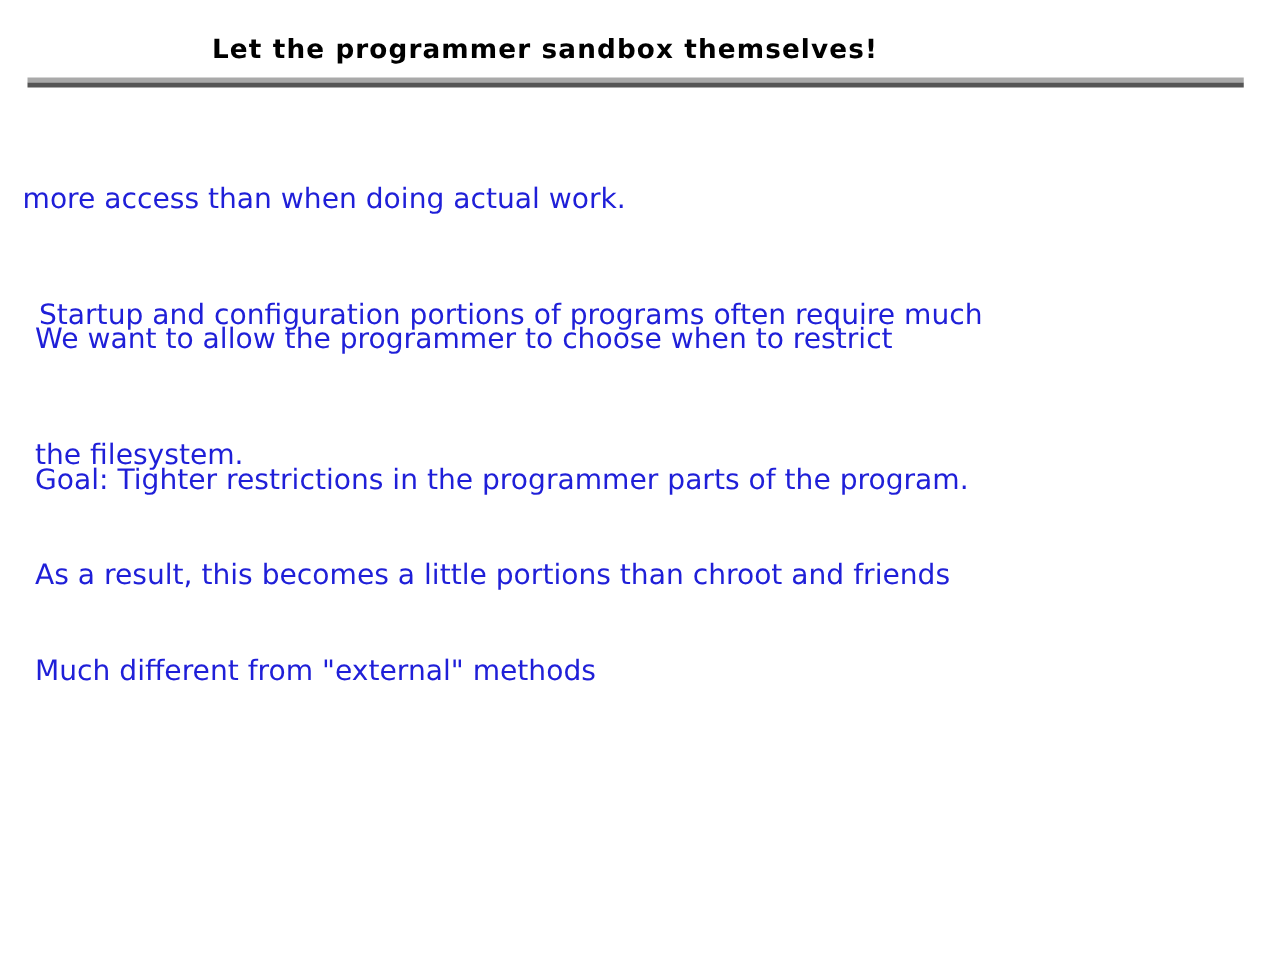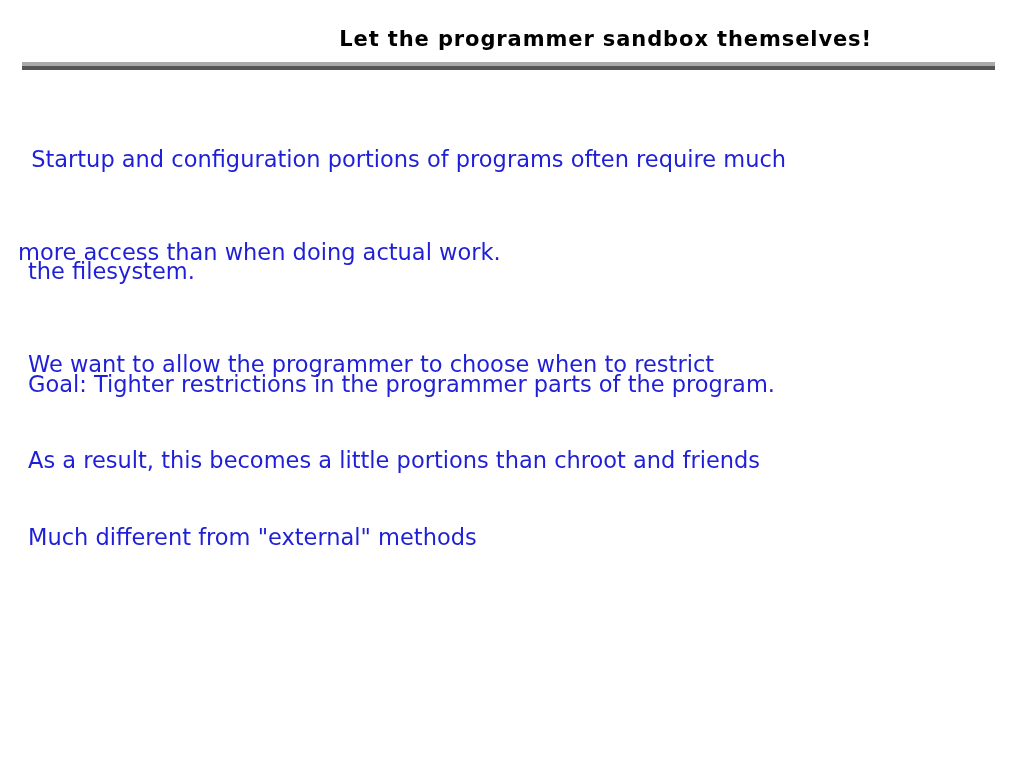--- a/index.html
+++ b/index.html
@@ -15,21 +15,21 @@
     font-family: "DejaVu Sans", sans-serif;
     -webkit-font-smoothing: antialiased;
   }
 
   
   #slide-title {
     position: absolute;
     left: 0;
     top: 27px;
     width: 872px;
-    text-align: right;
+    text-align: center;
     font-family: "DejaVu Sans", sans-serif;
     font-size: 21px;
     font-weight: bold;
     color: #000000;
     letter-spacing: 0.9px;
     white-space: nowrap;
   }
 
   
   #title-divider {
@@ -83,27 +83,27 @@
 <div id="slide-title">Let the programmer sandbox themselves!</div>
 
 <div id="title-divider">
   <div class="band-light"></div>
   <div class="band-dark"></div>
 </div>
 
 <div id="slide-body">
 
   <div class="body-para p-intro">
+    <span class="line line-2">more access than when doing actual work.</span>
     <span class="line line-1"> Startup and configuration portions of programs often require much</span>
-    <span class="line line-2">more access than when doing actual work.</span>
   </div>
 
   <div class="body-para p-choose">
+    <span class="line line-1">We want to allow the programmer to choose when to restrict</span>
     <span class="line line-2">the filesystem.</span>
-    <span class="line line-1">We want to allow the programmer to choose when to restrict</span>
   </div>
 
   <div class="body-para p-goal">
     <span class="line line-1">Goal: Tighter restrictions in the programmer parts of the program.</span>
   </div>
 
   <div class="body-para p-result">
     <span class="line line-1">As a result, this becomes a little portions than chroot and friends</span>
   </div>
 

